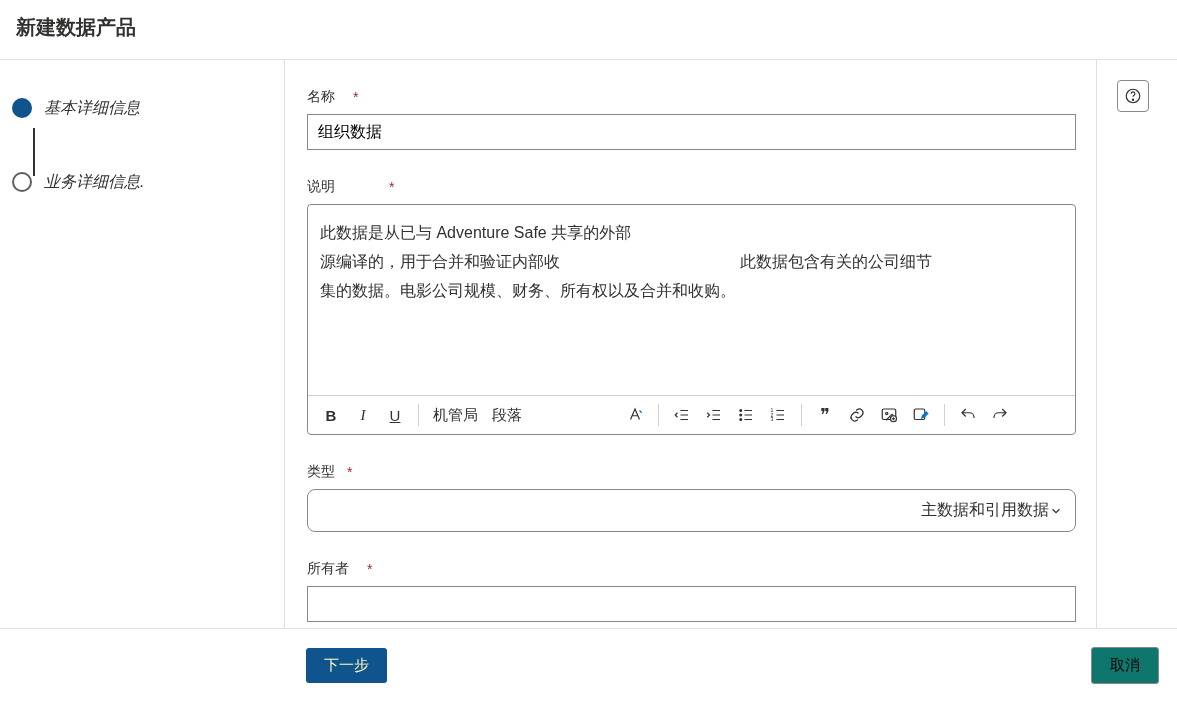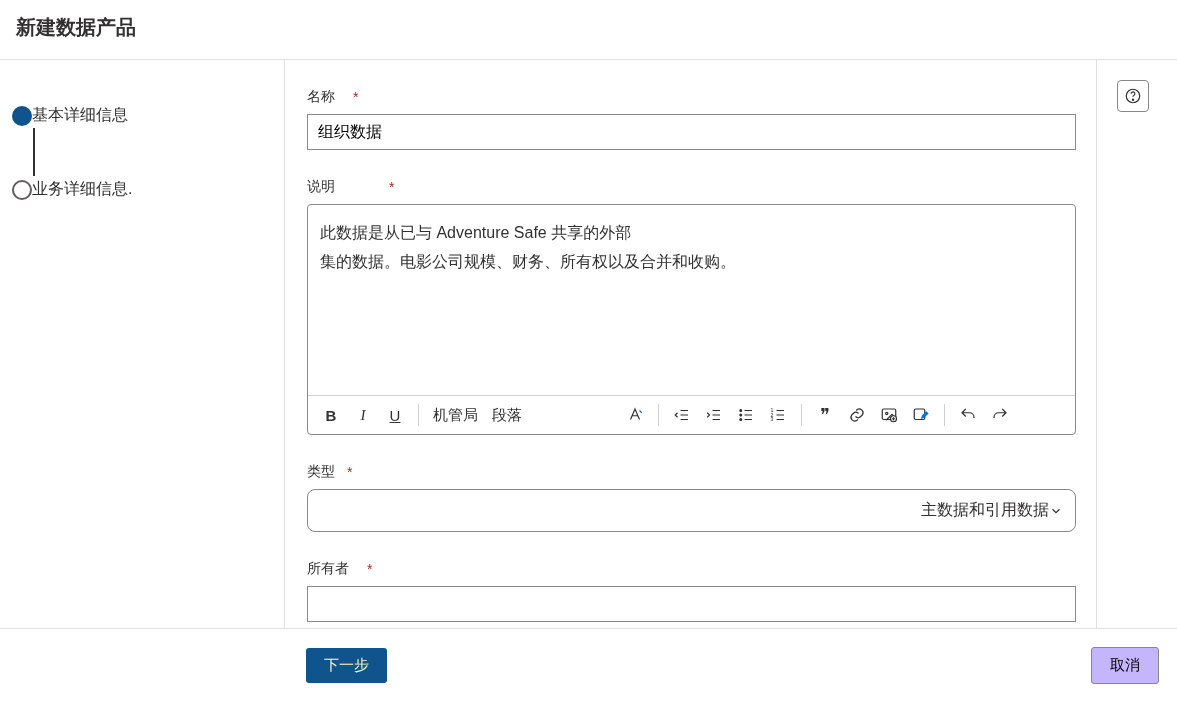--- a/index.html
+++ b/index.html
@@ -24,23 +24,25 @@
       flex: 1;
       display: flex;
       overflow: hidden;
     }
     .steps {
       width: 284px;
       padding: 38px 16px 0 12px;
     }
     .step-row {
       display: flex;
-      align-items: flex-end;
+      align-items: flex-start;
+      gap: 12px;
       height: 28px;
       position: relative;
+      font-style: italic;
     }
     .step-circle {
       width: 20px; height: 20px;
       border-radius: 50%;
       border: 2px solid #0f548c;
       background: #0f548c;
       flex: 0 0 auto;
       position: relative;
       z-index: 2;
     }
@@ -146,21 +148,21 @@
     .btn-primary {
       background: #0f548c;
       color: #fef9c3;
       border: none;
       padding: 8px 18px;
       font-size: 15px;
       border-radius: 3px;
       cursor: pointer;
     }
     .btn-secondary {
-      background: #c4b5fd;
+      background: #0f766e;
       border: 1px solid #8a8886;
       padding: 8px 18px;
       font-size: 15px;
       border-radius: 3px;
       cursor: pointer;
     }
     .toolbar-text {
       padding: 0 6px;
       cursor: pointer;
       font-size: 15px;
@@ -200,20 +202,25 @@
     </div>
 
     <div class="field-block">
       <div class="label-row" style="gap:54px;">
         <span>说明</span>
         <span class="req">*</span>
       </div>
       <div class="editor">
         <div class="editor-body">
           <div>此数据是从已与 Adventure Safe 共享的外部</div>
+          <div style="display:flex;">
+            <span>源编译的，用于合并和验证内部收</span>
+            <span style="width:180px;"></span>
+            <span>此数据包含有关的公司细节</span>
+          </div>
           <div>集的数据。电影公司规模、财务、所有权以及合并和收购。</div>
         </div>
         <div class="editor-toolbar">
           <span class="tbtn" style="font-weight:700;">B</span>
           <span class="tbtn" style="font-style:italic;font-family:Georgia,serif;">I</span>
           <span class="tbtn" style="text-decoration:underline;">U</span>
           <span class="sep"></span>
           <span class="toolbar-text">机管局</span>
           <span class="toolbar-text">段落</span>
           <span style="flex:0 0 88px;"></span>

